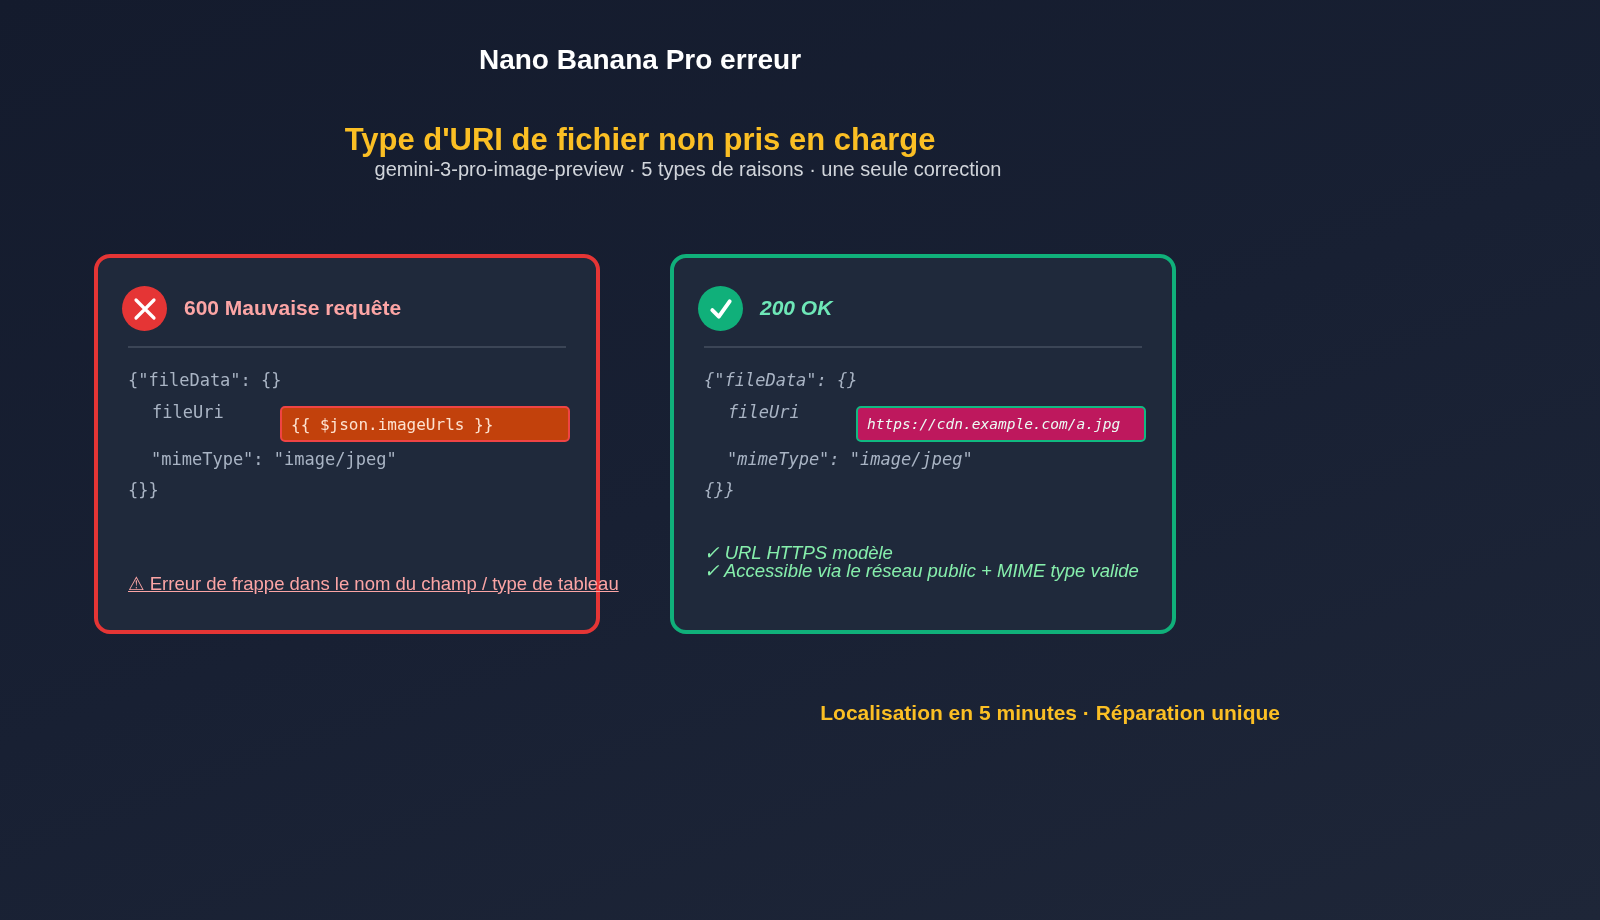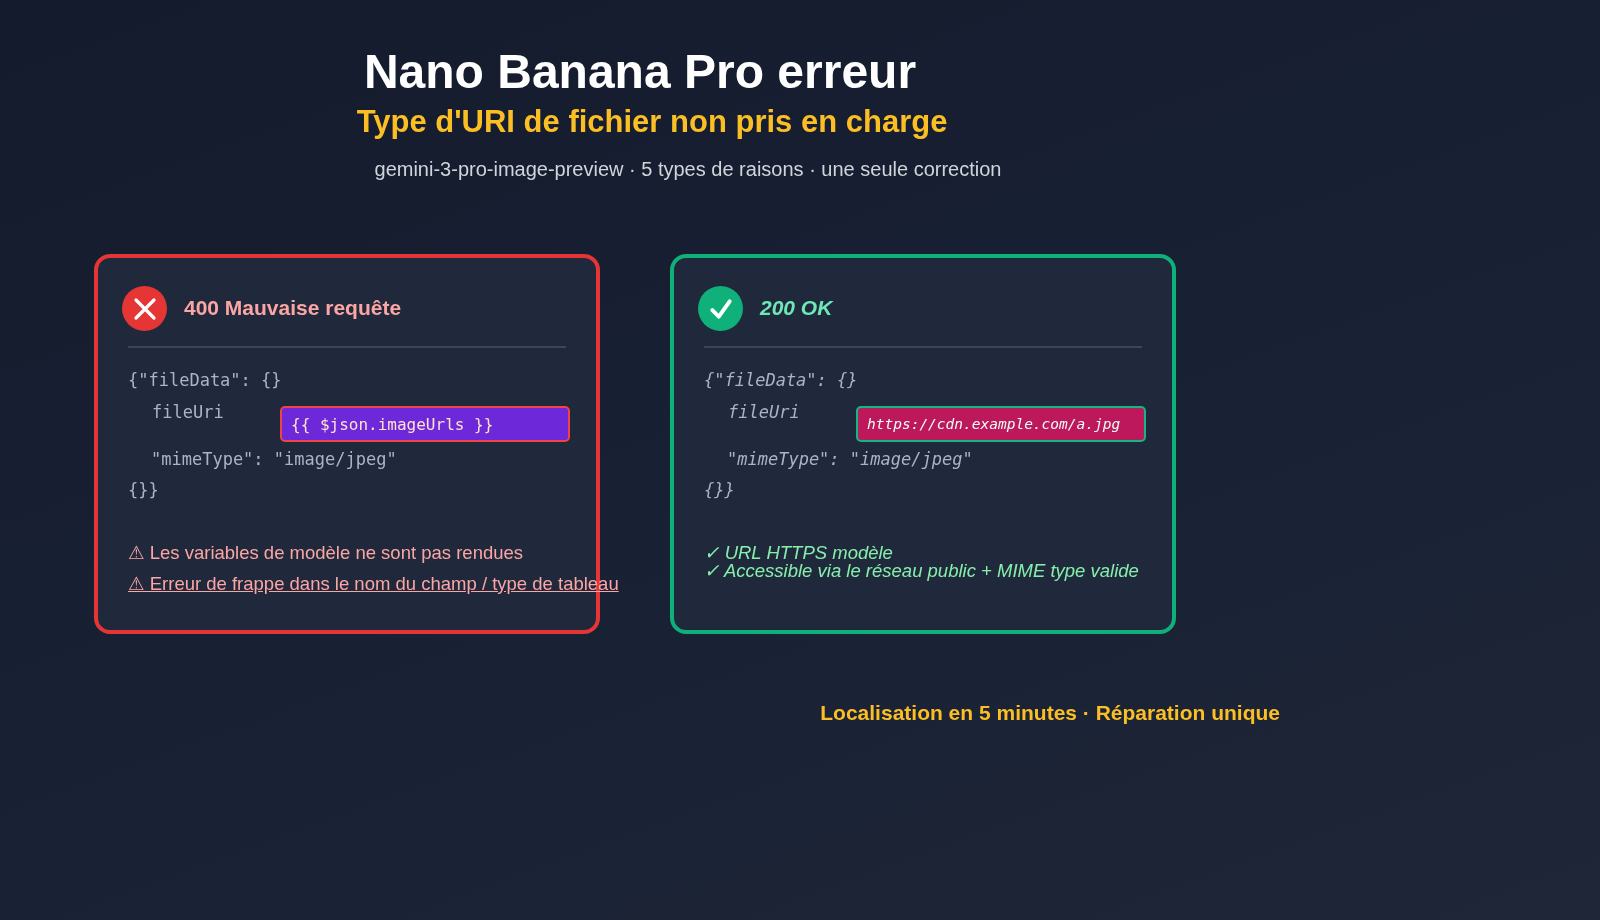--- a/index.html
+++ b/index.html
@@ -3,25 +3,25 @@
 <meta charset="utf-8">
 <style>
   html, body { margin: 0; padding: 0; }
   body {
     width: 1600px; height: 920px; overflow: hidden; position: relative;
     background: linear-gradient(160deg, #141b2d 0%, #182033 50%, #1e2638 100%);
     font-family: "Liberation Sans", sans-serif;
   }
   .title {
     position: absolute; left: 0; width: 1280px; top: 44px; text-align: center;
-    color: #ffffff; font-weight: bold; font-size: 48px; margin: 0;
+    color: #ffffff; font-weight: bold; font-size: 28px; margin: 0;
   }
   .subtitle {
-    position: absolute; left: 0; width: 1280px; top: 104px; text-align: center;
-    color: #fbbf24; font-weight: bold; font-size: 31px; margin: 0; padding-left: 12px;
+    position: absolute; left: 0; width: 1280px; top: 122px; text-align: center;
+    color: #fbbf24; font-weight: bold; font-size: 31px; margin: 0;
   }
   .meta {
     position: absolute; left: 0; width: 1280px; top: 158px; text-align: center;
     color: #d1d5db; font-size: 20px; margin-left: 48px;
   }
   .card {
     position: absolute; top: 254px; width: 506px; height: 380px;
     box-sizing: border-box; border-radius: 16px; border: 4px solid;
     background: #1f293b;
   }
@@ -44,21 +44,21 @@
   .code {
     position: absolute; font-family: "DejaVu Sans Mono", monospace; font-size: 17px; color: #a9b4c4;
     white-space: pre;
   }
   .fieldbox {
     position: absolute; left: 182px; top: 148px; width: 290px; height: 36px;
     box-sizing: border-box; border-radius: 5px; border: 2px solid;
     font-family: "DejaVu Sans Mono", monospace; display: flex; align-items: center;
     padding-left: 9px; white-space: nowrap;
   }
-  .bad .fieldbox { background: #6d28d9; border-color: #ef4444; color: #fde2d0; font-size: 16px; }
+  .bad .fieldbox { background: #c2410c; border-color: #ef4444; color: #fde2d0; font-size: 16px; }
   .good .fieldbox { background: #be185d; border-color: #10b981; color: #ecfdf5; font-size: 14.5px; }
   .note { position: absolute; left: 30px; font-size: 18.5px; white-space: nowrap; }
   .bad .note { color: #fca5a5; }
   .good .note { color: #86efac; }
   .footer {
     position: absolute; left: 0; width: 1280px; top: 701px; text-align: right;
     color: #fbbf24; font-weight: bold; font-size: 21px;
   }
 </style>
 </head>
@@ -67,28 +67,27 @@
 <h1 class="title">Nano Banana Pro erreur</h1>
 <h2 class="subtitle">Type d'URI de fichier non pris en charge</h2>
 <div class="meta">gemini-3-pro-image-preview · 5 types de raisons · une seule correction</div>
 
 <div class="card bad">
   <div class="badge">
     <svg width="24" height="24" viewBox="0 0 24 24">
         <path d="M3 3 L21 21 M21 3 L3 21" stroke="#fff" stroke-width="3.2" stroke-linecap="round"></path>
       </svg>
   </div>
-  <div class="status">400 Mauvaise requête</div>
+  <div class="status">600 Mauvaise requête</div>
   <div class="divider"></div>
   <div class="code" style="left:30px;top:112px;">{"fileData": {}</div>
   <div class="code" style="left:54px;top:144px;">fileUri</div>
   <div class="fieldbox">{{ $json.imageUrls }}</div>
   <div class="code" style="left:53px;top:191px;">"mimeType": "image/jpeg"</div>
   <div class="code" style="left:30px;top:222px;">{}}</div>
-  <div class="note" style="top:284px;">⚠ Les variables de modèle ne sont pas rendues</div>
   <div class="note" style="top:315px;text-decoration:underline;">⚠ Erreur de frappe dans le nom du champ / type de tableau</div>
 </div>
 
 <div class="card good">
   <div class="badge">
     <svg width="26" height="26" viewBox="0 0 24 24">
         <path d="M4 13 L10 19 L20 5" stroke="#fff" stroke-width="3.6" fill="none" stroke-linecap="round" stroke-linejoin="round"></path>
       </svg>
   </div>
   <div class="status">200 OK</div>

